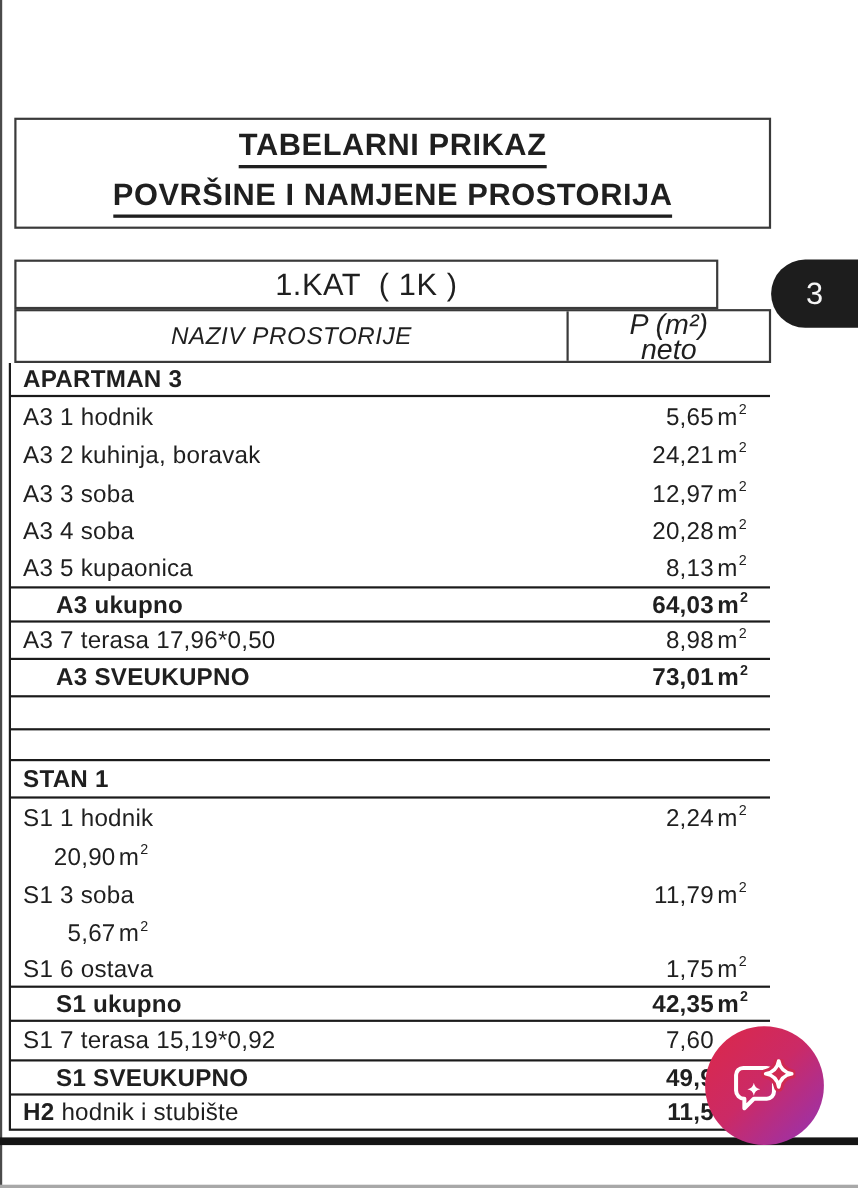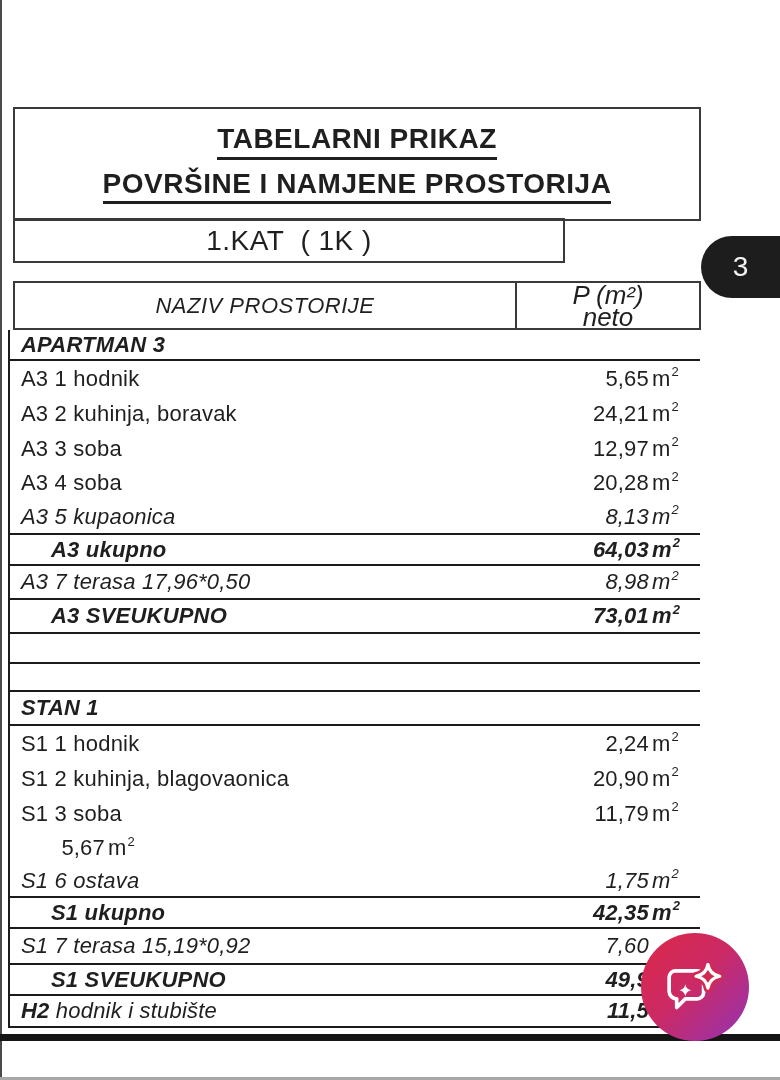--- a/index.html
+++ b/index.html
@@ -4,30 +4,30 @@
 <style>
   html,body{margin:0;padding:0;background:#ffffff;}
   .screen{
     position:relative;width:780px;height:1080px;background:#ffffff;overflow:hidden;
     font-family:"Liberation Sans", sans-serif;color:#1f1f1f;
   }
   .left-edge{position:absolute;left:0;top:0;width:2px;height:1080px;background:#4a4a4a;}
 
   
   .title-box{
-    position:absolute;left:13px;top:107px;width:688px;height:114px;
+    position:absolute;left:13px;top:107px;width:688px;height:101px;
     border:2px solid #3a3a3a;box-sizing:border-box;
     display:flex;flex-direction:column;align-items:center;justify-content:center;gap:9px;
   }
   .title-line{font-size:28px;font-weight:700;letter-spacing:.5px;
     border-bottom:3px solid #1f1f1f;padding-bottom:2px;line-height:1.1;}
 
   
   .floor-box{
-    position:absolute;left:13px;top:218px;width:552px;height:45px;
+    position:absolute;left:13px;top:236px;width:640px;height:45px;
     border:2px solid #3a3a3a;box-sizing:border-box;
     display:flex;align-items:center;justify-content:center;
     font-size:28px;white-space:pre;letter-spacing:.5px;
   }
 
   
   .page-tab{
     position:absolute;right:0;top:236px;width:79px;height:62px;background:#1d1d1d;
     border-radius:31px 0 0 31px;display:flex;align-items:center;justify-content:center;
     color:#f5f5f5;font-size:28px;z-index:5;cursor:pointer;
@@ -43,21 +43,21 @@
   .hdr-area{flex:0 0 182px;display:flex;flex-direction:column;align-items:center;justify-content:center;
     font-style:italic;font-size:26px;line-height:22px;}
 
   
   .tbody{
     position:absolute;left:8px;top:330px;width:692px;
     border-left:2px solid #1b1b1b;box-sizing:border-box;
   }
   .trow{display:flex;align-items:center;box-sizing:border-box;
     padding-left:11px;padding-right:14px;font-size:22px;letter-spacing:.2px;}
-  .bb{border-bottom:2px solid #1b1b1b;font-style:italic;}
+  .bb{border-bottom:2px solid #1b1b1b;}
   .h28{height:28px}.h30{height:30px}.h31{height:31px}.h32{height:32px}
   .h33{height:33px}.h34{height:34px}.h35{height:35px}.h36{height:36px}
   .lbl{flex:1 1 auto;white-space:nowrap;}
   .num{flex:0 0 auto;min-width:84px;text-align:right;white-space:nowrap;}
   .unit{flex:0 0 34px;margin-left:3px;white-space:nowrap;}
   .unit sup{font-size:13px;position:relative;top:-1px;left:1px;line-height:0;}
   .section .lbl{font-weight:700;}
   .total .lbl,.total .num{font-weight:700;margin-left:30px;}
   .vb{font-weight:700;}
   .lbl b{font-weight:700;}
@@ -160,21 +160,20 @@
         <span class="lbl">STAN 1</span>
         <span class="num"></span>
         <span class="unit"></span>
       </div>
       <div class="trow item h35">
         <span class="lbl">S1 1 hodnik</span>
         <span class="num">2,24</span>
         <span class="unit">m<sup>2</sup></span>
       </div>
       <div class="trow item h35">
-        <span class="lbl">S1 2 kuhinja, blagovaonica</span>
         <span class="num">20,90</span>
         <span class="unit">m<sup>2</sup></span>
       </div>
       <div class="trow item h35">
         <span class="lbl">S1 3 soba</span>
         <span class="num">11,79</span>
         <span class="unit">m<sup>2</sup></span>
       </div>
       <div class="trow item h34">
         <span class="num">5,67</span>

